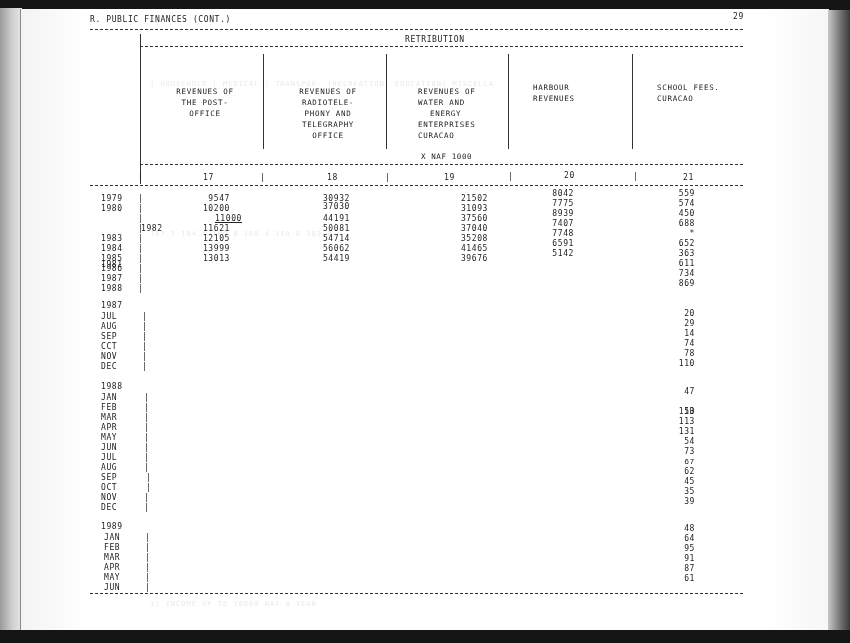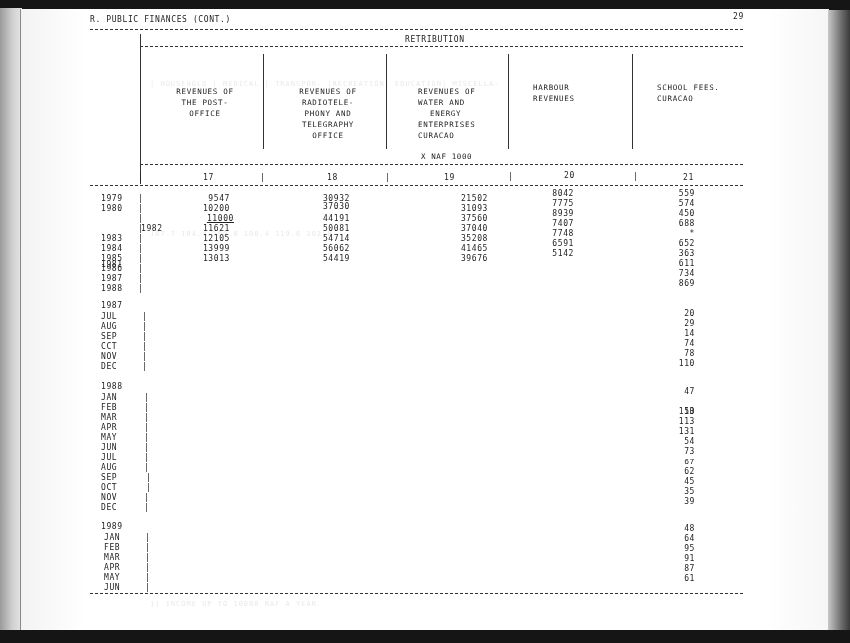--- a/index.html
+++ b/index.html
@@ -117,21 +117,21 @@
     <div class="t" style="left:138px;top:204px;">|</div>
     <div class="t num" style="left:180px;top:204px;width:50px;">10200</div>
     <div class="t num" style="left:300px;top:202px;width:50px;">37030</div>
     <div class="t num" style="left:438px;top:204px;width:50px;">31093</div>
     <div class="t num" style="left:524px;top:199px;width:50px;">7775</div>
     <div class="t num" style="left:645px;top:199px;width:50px;">574</div>
   </div>
   <div>
     <div class="t" style="left:101px;top:214px;margin-top:46px;">1981</div>
     <div class="t" style="left:138px;top:214px;">|</div>
-    <div class="t num" style="left:184px;top:214px;width:50px;text-decoration:underline;">11000</div>
+    <div class="t num" style="left:192px;top:214px;width:50px;text-decoration:underline;">11000</div>
     <div class="t num" style="left:300px;top:214px;width:50px;">44191</div>
     <div class="t num" style="left:438px;top:214px;width:50px;">37560</div>
     <div class="t num" style="left:524px;top:209px;width:50px;">8939</div>
     <div class="t num" style="left:645px;top:209px;width:50px;">450</div>
   </div>
   <div>
     <div class="t" style="left:101px;top:224px;margin-left:40px;">1982</div>
     <div class="t" style="left:138px;top:224px;">|</div>
     <div class="t num" style="left:180px;top:224px;width:50px;">11621</div>
     <div class="t num" style="left:300px;top:224px;width:50px;">50081</div>

